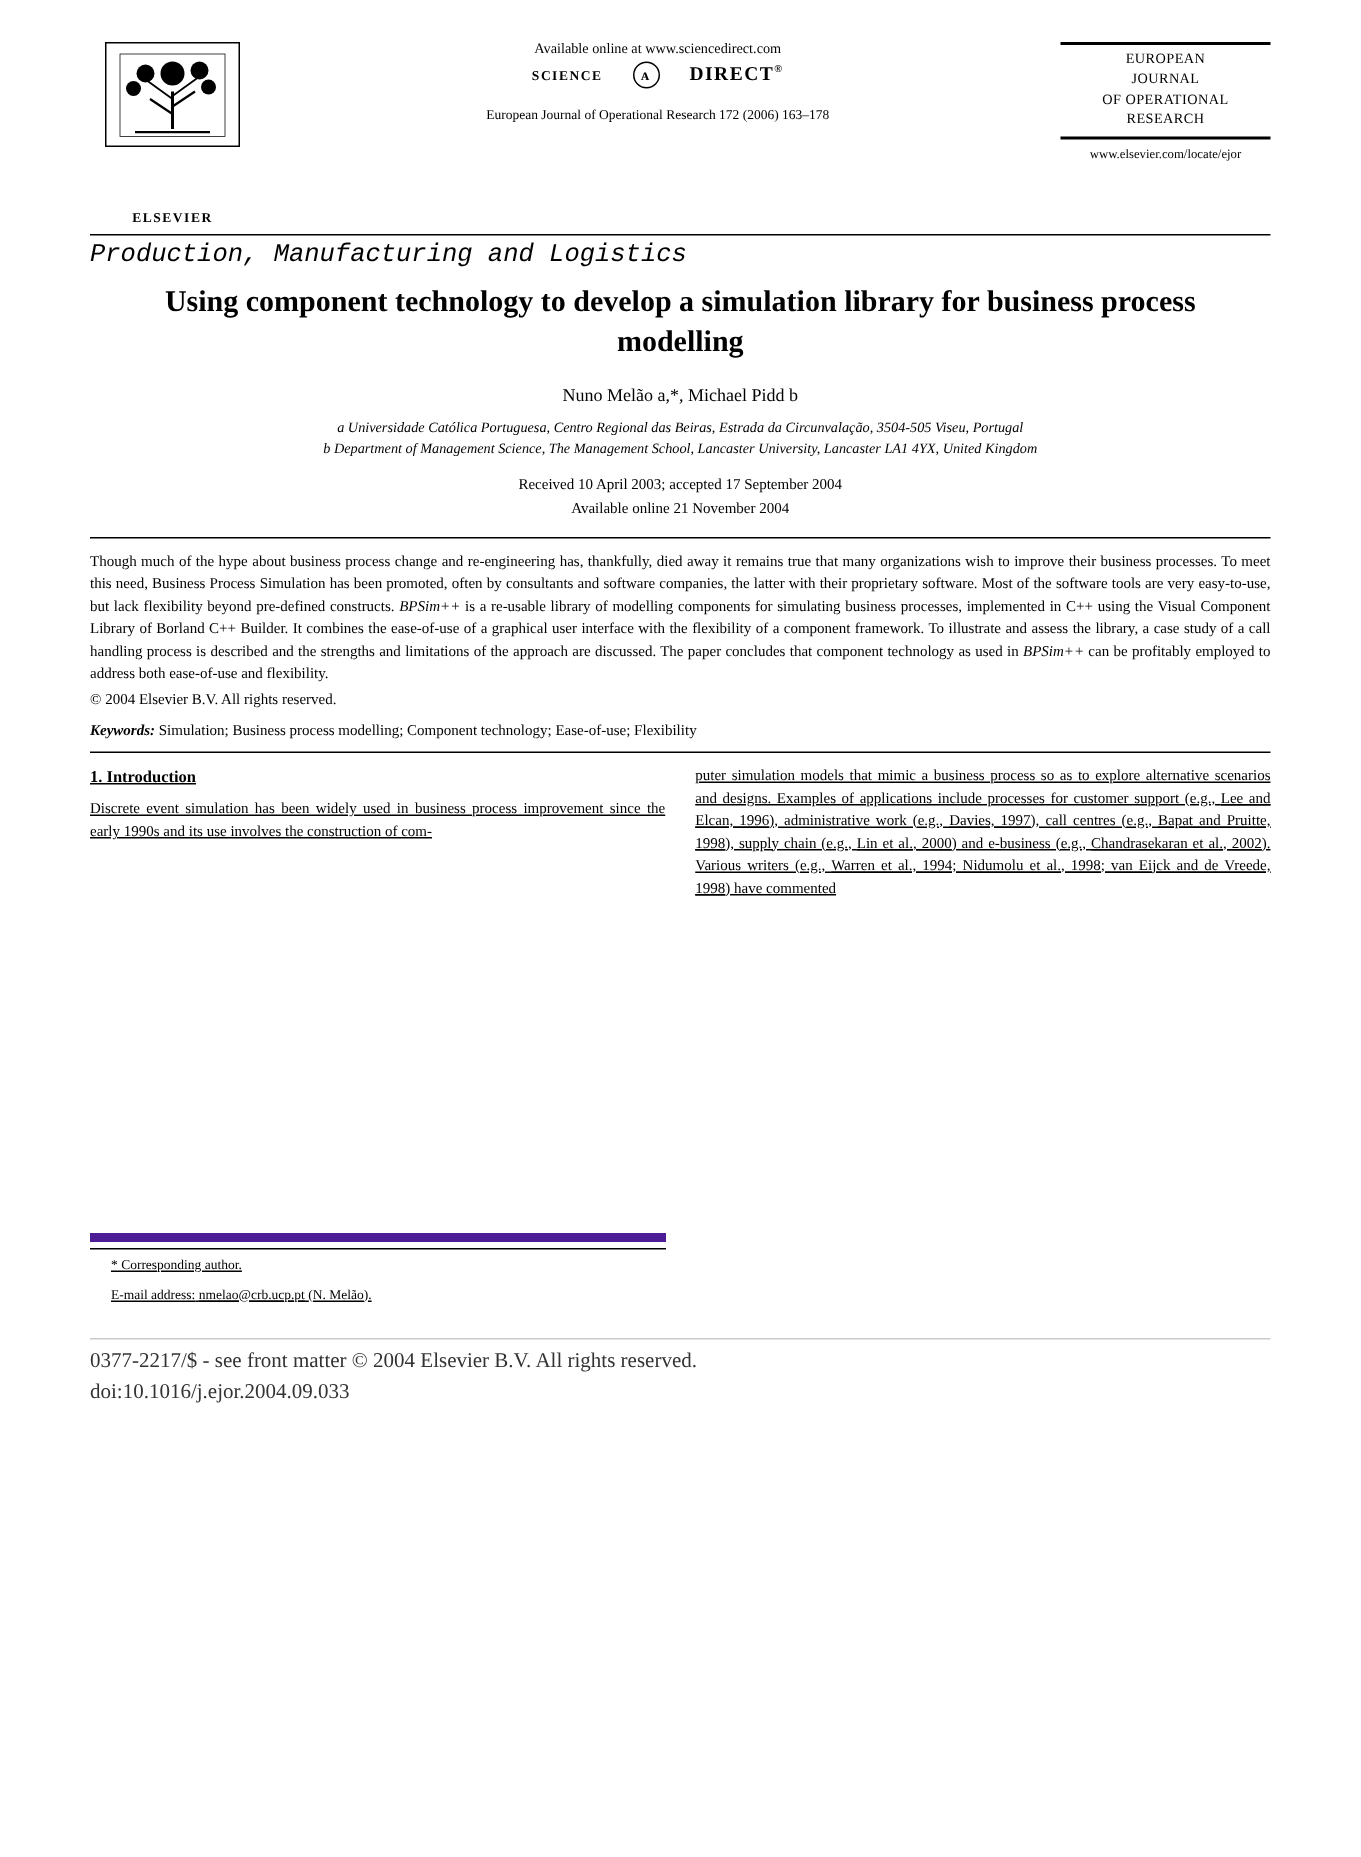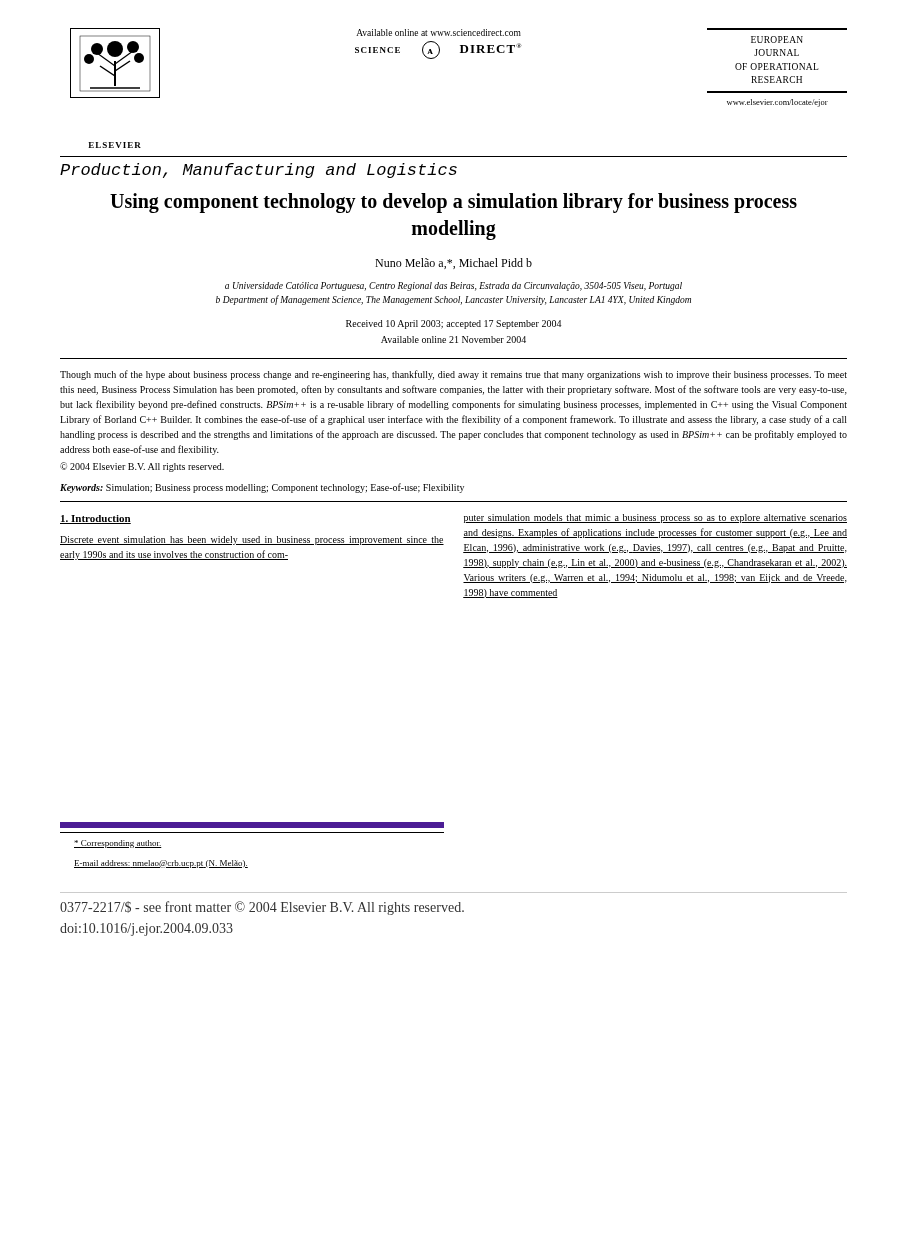--- a/index.html
+++ b/index.html
@@ -266,20 +266,21 @@
       </div>
     </div>
 
     <div class="header-center">
       <div class="available-online">Available online at www.sciencedirect.com</div>
       <div class="science-direct-logo">
         <span class="science-part">science</span>
         <span class="circle-a">ᴀ</span>
         <span class="direct-part">DIRECT<sup>®</sup></span>
       </div>
+      <div class="journal-info-center">European Journal of Operational Research 172 (2006) 163–178</div>
     </div>
 
     <div class="header-right">
       <div class="ejor-box">
         EUROPEAN<br>JOURNAL<br>OF OPERATIONAL<br>RESEARCH
       </div>
       <div class="ejor-website">www.elsevier.com/locate/ejor</div>
     </div>
   </div>
 

